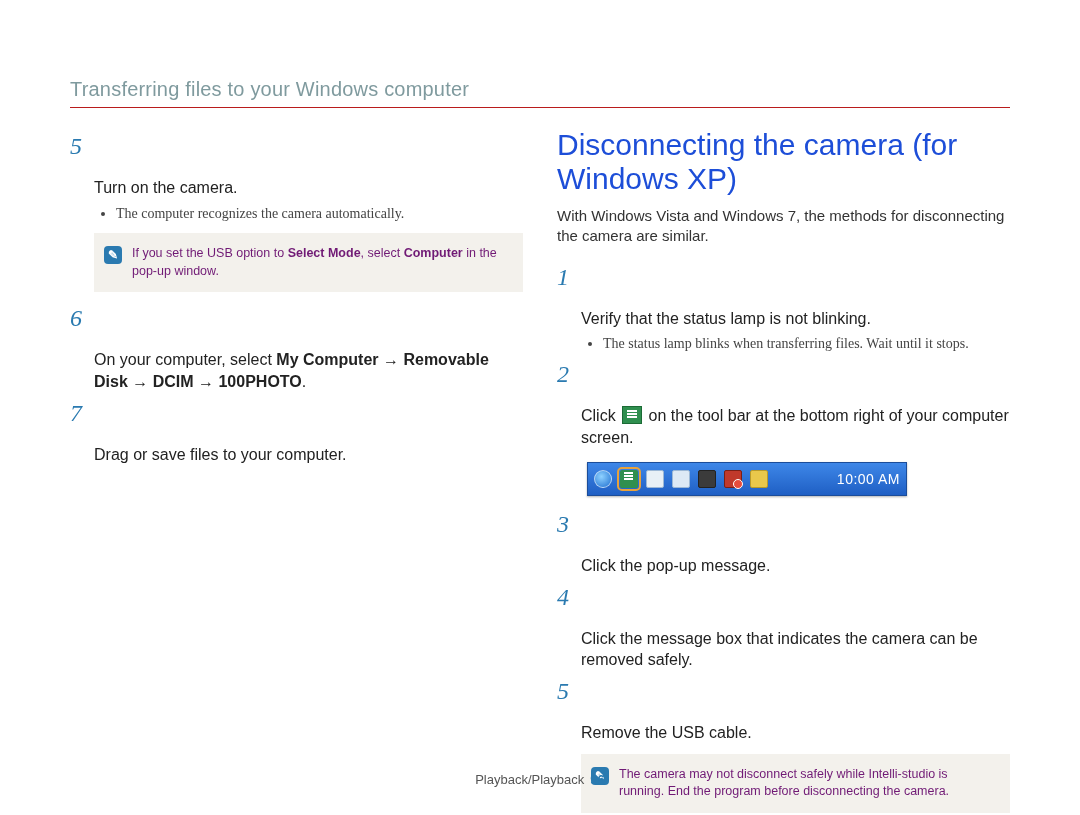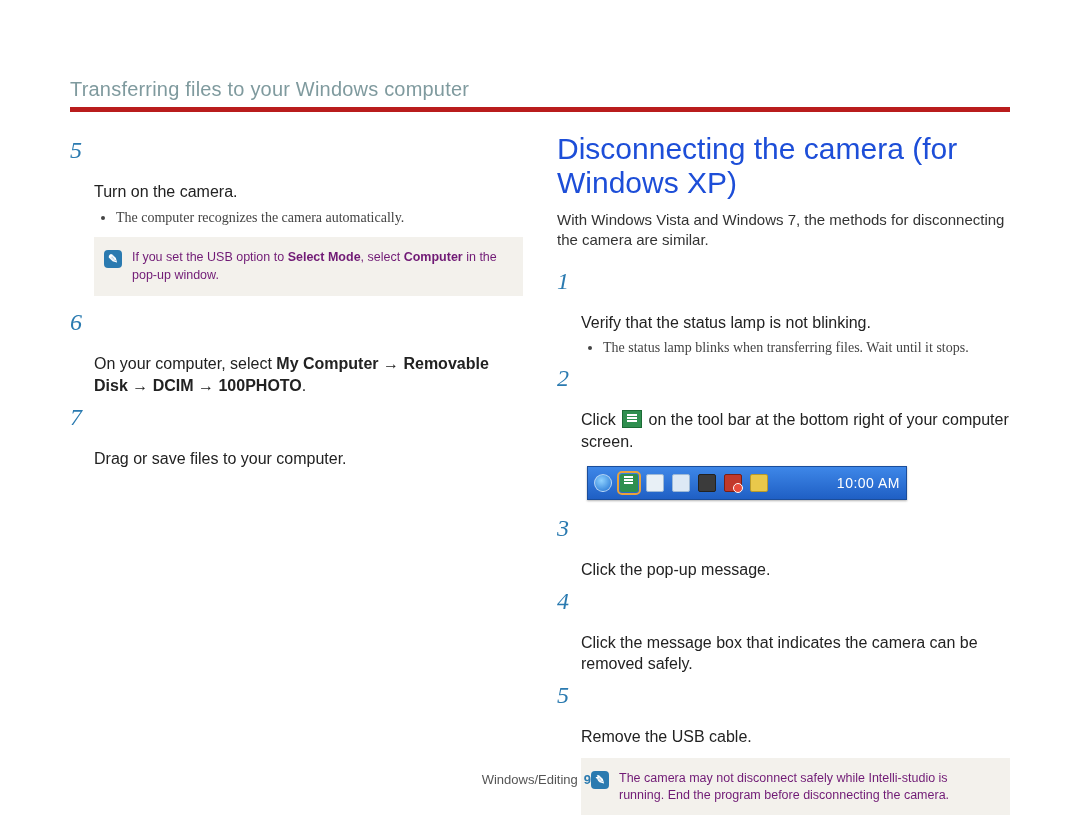--- a/index.html
+++ b/index.html
@@ -13,21 +13,21 @@
     position: relative;
   }
   .page {
     padding: 78px 70px 0 70px;
   }
   .page-header {
     color: #7f9a9e;
     font-size: 20px;
     font-weight: 300;
     letter-spacing: 0.2px;
-    border-bottom: 5px solid #b91c1c;
+    border-bottom: 1px solid #b91c1c;
     padding-bottom: 6px;
     margin-bottom: 18px;
   }
   .columns {
     display: flex;
     gap: 34px;
   }
   .col {
     width: 470px;
   }
@@ -268,14 +268,14 @@
       <div class="notebox notebox-right">
         <div class="note-icon">✎</div>
         <div class="note-text">The camera may not disconnect safely while Intelli-studio is running. End the program before disconnecting the camera.</div>
       </div>
 
     </div>
   </div>
 </div>
 
 <div class="footer">
-  <span>Windows/Editing</span><span class="footer-num">96</span>
+  <span>Playback/Playback</span><span class="footer-num">96</span>
 </div>
 
 </body></html>

